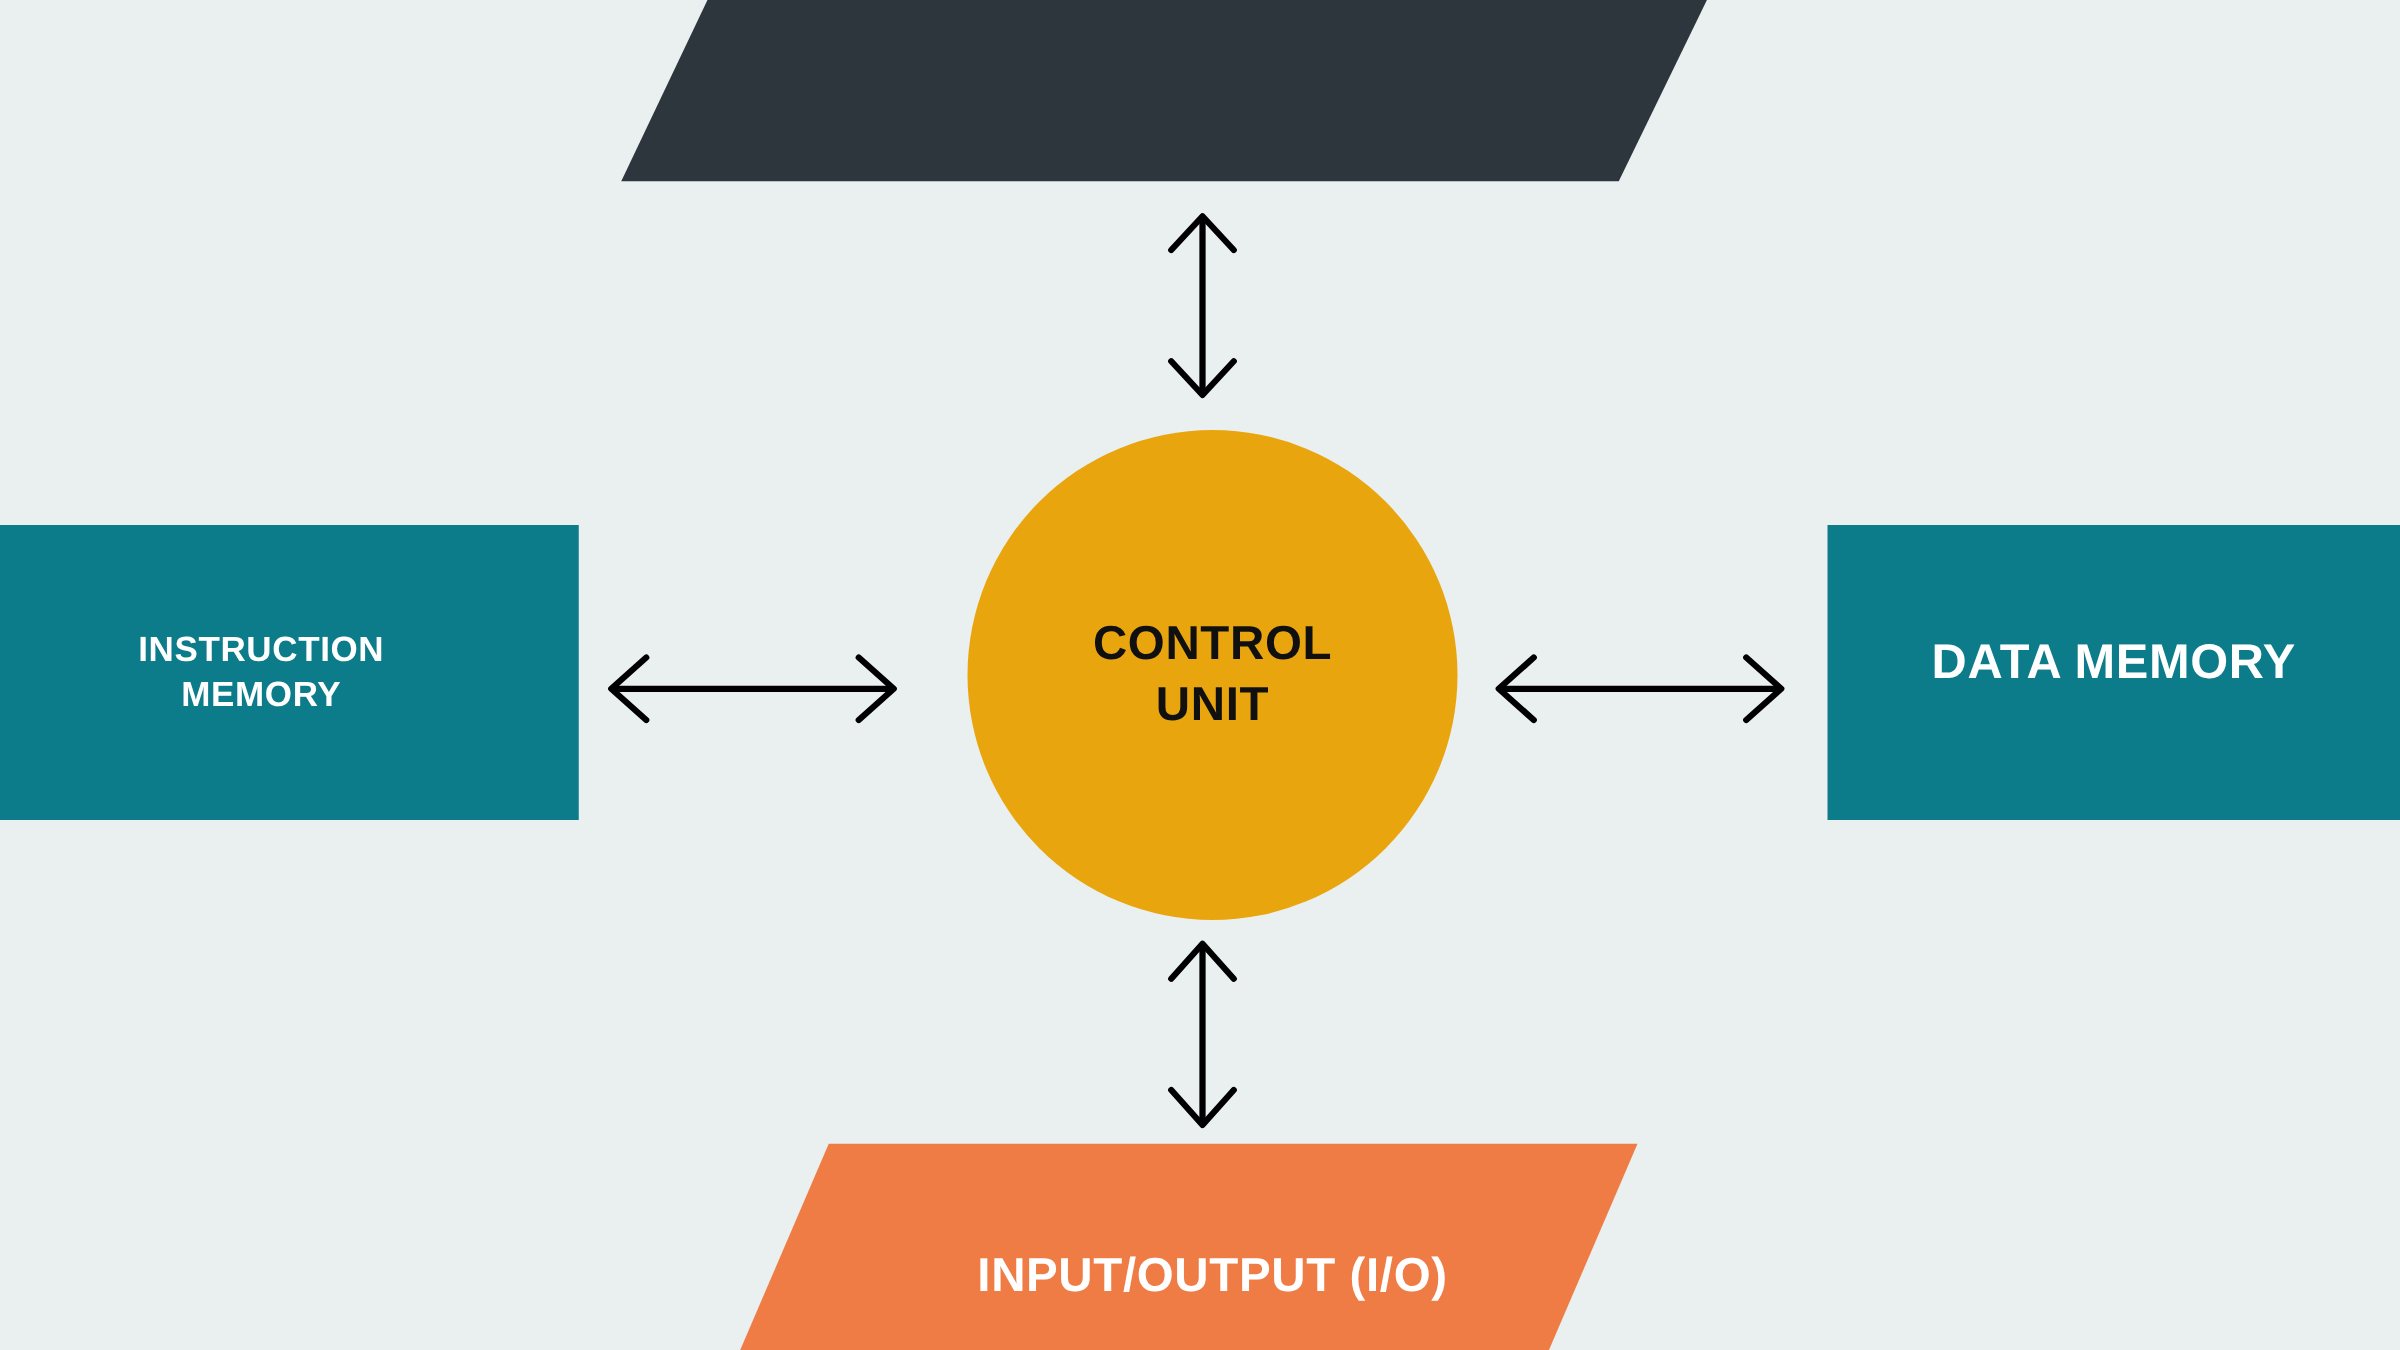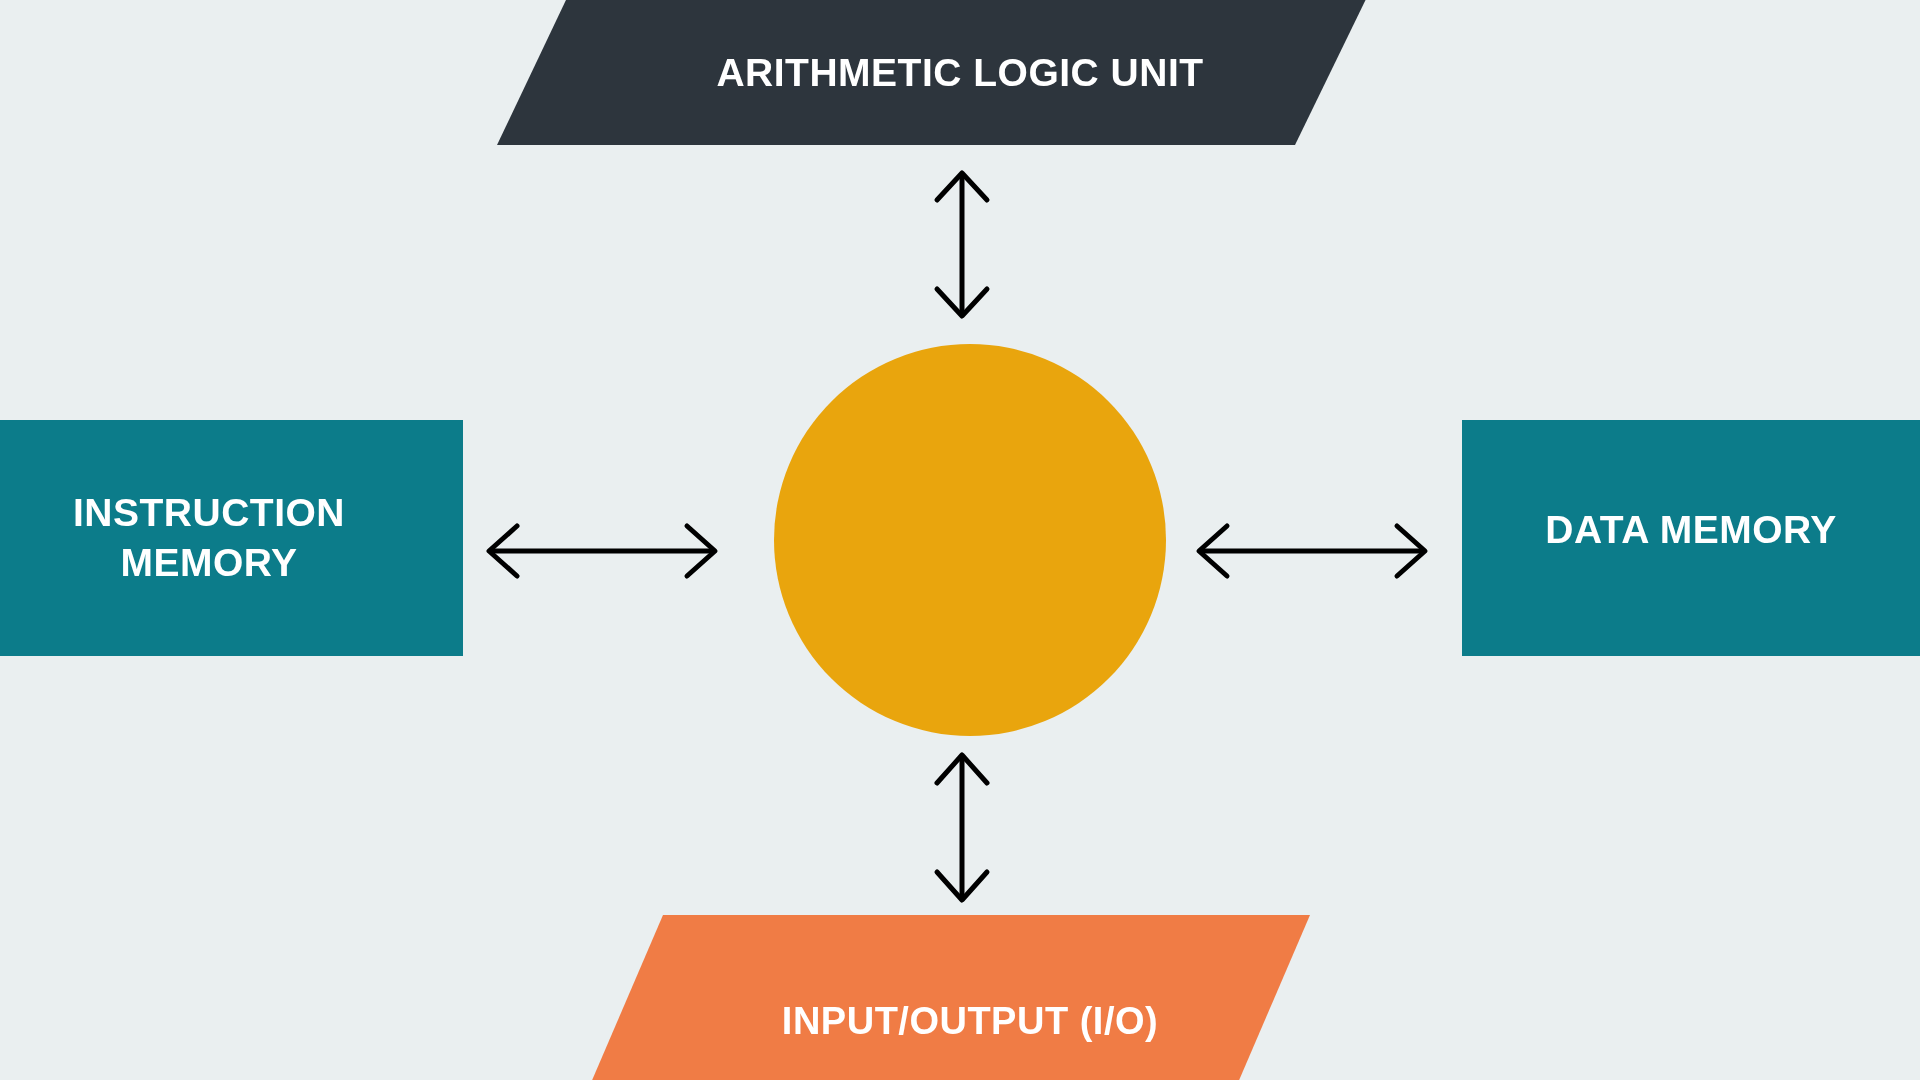--- a/index.html
+++ b/index.html
@@ -45,21 +45,21 @@
     color: #ffffff;
     font-size: 39px;
   }
   
   #instruction-memory-label {
     left: 0px;
     top: 420px;
     width: 418px;
     height: 236px;
     color: #ffffff;
-    font-size: 39px;
+    font-size: 28px;
   }
   
   #data-memory-label {
     left: 1462px;
     top: 420px;
     width: 458px;
     height: 219px;
     color: #ffffff;
     font-size: 39px;
   }
@@ -118,23 +118,24 @@
       <polyline points="1397,526 1425,551 1397,576"></polyline>
     </g>
 
     <g stroke="#000000" fill="none" stroke-width="5" stroke-linecap="round" stroke-linejoin="round">
       <line x1="962" y1="758" x2="962" y2="897"></line>
       <polyline points="937,783 962,755 987,783"></polyline>
       <polyline points="937,872 962,900 987,872"></polyline>
     </g>
   </svg>
 
-  <div class="label" id="alu-label">ARITHMETIC LOGIC UNIT</div>
 
   <div class="label" id="instruction-memory-label">INSTRUCTION
 MEMORY</div>
 
+  <div class="label" id="control-unit-label">CONTROL
+UNIT</div>
 
   <div class="label" id="data-memory-label">DATA MEMORY</div>
 
   <div class="label" id="io-label">INPUT/OUTPUT (I/O)</div>
 
 </div>
 
 </body></html>

